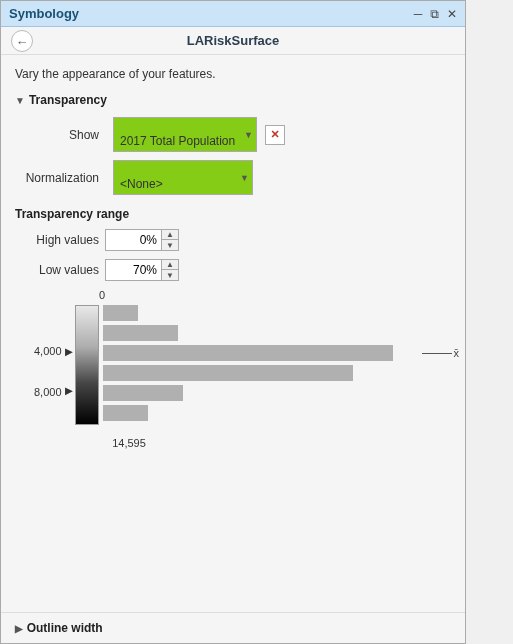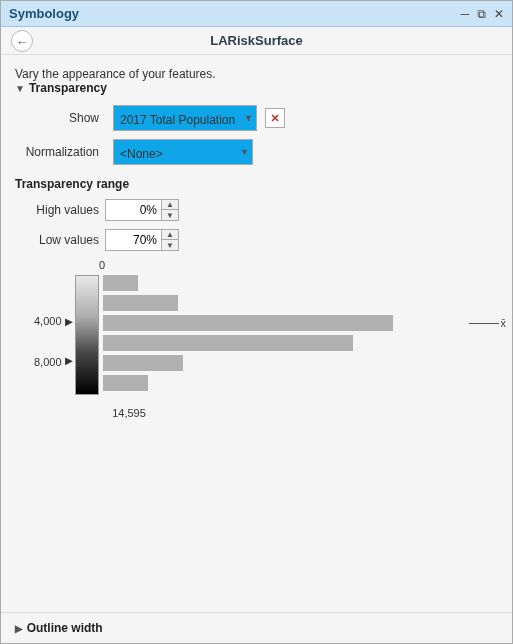--- a/index.html
+++ b/index.html
@@ -5,21 +5,21 @@
     * { box-sizing: border-box; margin: 0; padding: 0; }
     body {
       font-family: 'Segoe UI', Arial, sans-serif;
       font-size: 12px;
       background: #f0f0f0;
       width: 513px;
       height: 644px;
       overflow: hidden;
     }
     .window {
-      width: 513px;
+      width: 466px;
       height: 644px;
       background: #f5f5f5;
       border: 1px solid #aaa;
       display: flex;
       flex-direction: column;
     }
     .title-bar {
       background: #cce4f7;
       padding: 5px 8px;
       display: flex;
@@ -73,20 +73,21 @@
       color: #2c3e50;
     }
     .content {
       flex: 1;
       padding: 12px 14px;
       overflow-y: auto;
       background: #f5f5f5;
     }
     .subtitle {
       color: #333;
+      margin-bottom: 12px;
       font-size: 12px;
     }
     .section-header {
       display: flex;
       align-items: center;
       gap: 4px;
       font-size: 12px;
       font-weight: bold;
       color: #222;
       margin-bottom: 10px;
@@ -109,23 +110,23 @@
       text-align: right;
       padding-right: 6px;
     }
     .select-wrapper {
       position: relative;
       display: inline-flex;
       align-items: center;
     }
     .form-select {
       appearance: none;
-      background: #0ea5e9;
+      background: #84cc16;
       border: 1px solid #aaa;
-      padding: 7px 20px 3px 6px;
+      padding: 16px 20px 3px 6px;
       font-size: 12px;
       color: #333;
       min-width: 140px;
       cursor: pointer;
     }
     .select-arrow {
       position: absolute;
       right: 4px;
       pointer-events: none;
       font-size: 9px;

